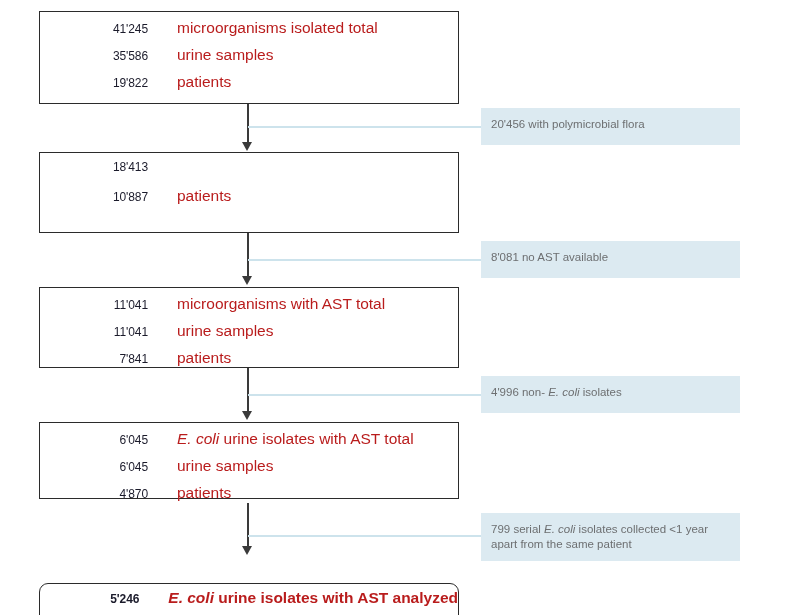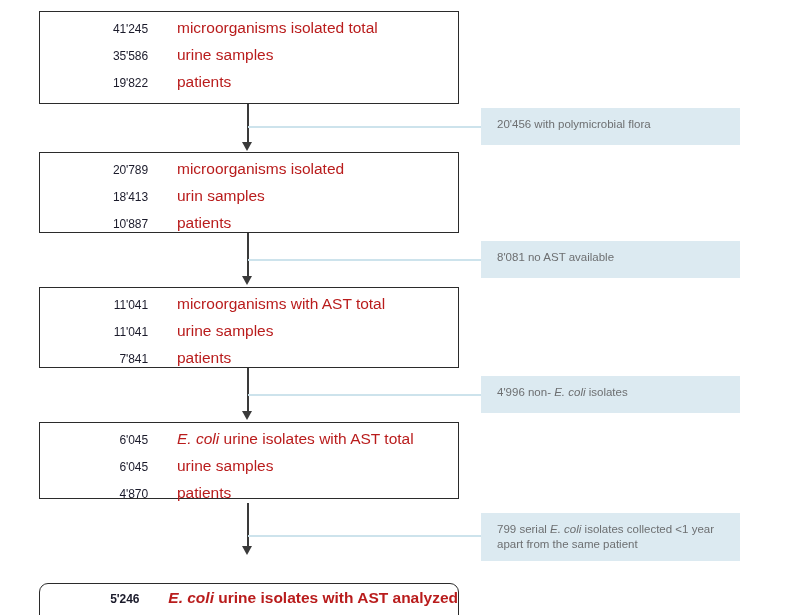--- a/index.html
+++ b/index.html
@@ -78,21 +78,21 @@
   
   .annot {
     position: absolute;
     left: 481px;
     width: 259px;
     box-sizing: border-box;
     background: #dceaf1;
     color: #6d6f71;
     font-size: 11.5px;
     line-height: 15px;
-    padding: 9px 0 9px 16px;
+    padding: 9px 0 9px 10px;
   }
   .annot span i { font-style: italic; }
   .annot-line {
     position: absolute;
     left: 248px;
     width: 233px;
     height: 1.5px;
     background: #cde3ec;
   }
 </style>
@@ -122,26 +122,21 @@
   <div class="arrow-head" style="top:142px;"></div>
   <div class="annot-line" style="top:126px;"></div>
 
   <div class="annot" style="top:108px;height:37px;">
     <span><span>20'456 with polymicrobial flora</span></span>
   </div>
 
   <div class="flow-box" style="top:152px;height:81px;">
     <div class="box-rows">
       <div class="box-row">
-        <div class="row-num">20'789</div>
-        <div class="row-label">microorganisms isolated</div>
-      </div>
-      <div class="box-row">
         <div class="row-num">18'413</div>
-        <div class="row-label">urin samples</div>
       </div>
       <div class="box-row">
         <div class="row-num">10'887</div>
         <div class="row-label">patients</div>
       </div>
     </div>
   </div>
 
   <div class="arrow" style="top:233px;height:45px;"></div>
   <div class="arrow-head" style="top:276px;"></div>

